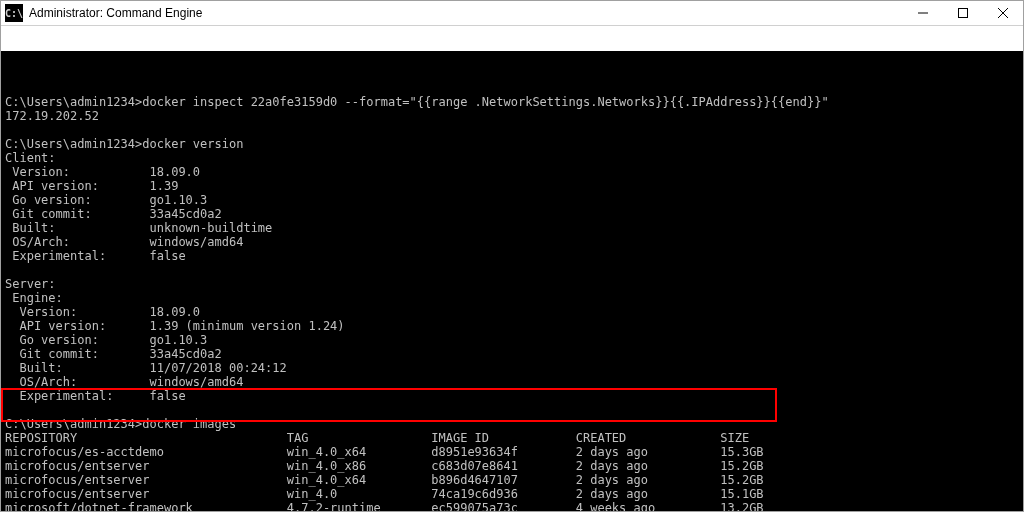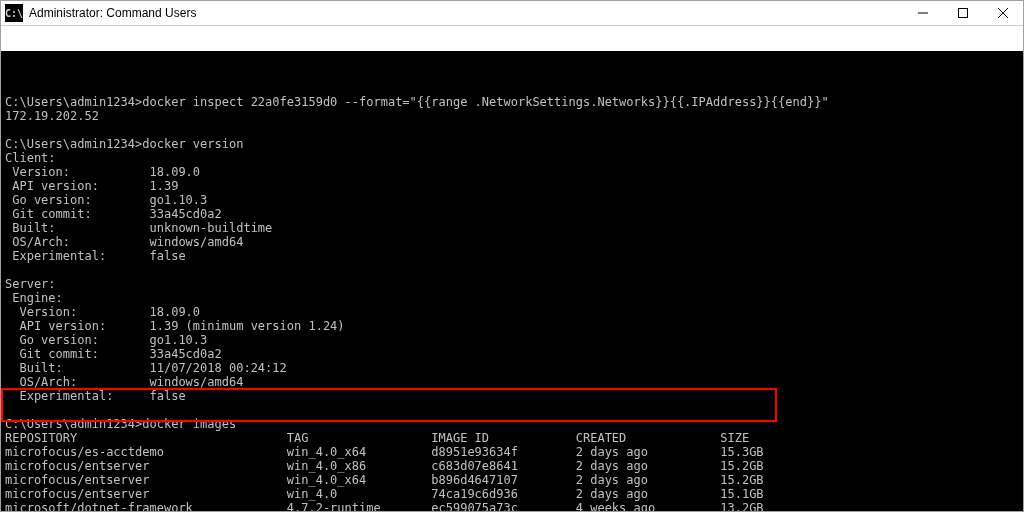--- a/index.html
+++ b/index.html
@@ -80,21 +80,21 @@
     pointer-events: none;
   }
   @keyframes blink { 50% { opacity: 0; } }
 </style>
 </head>
 <body>
 
 <div class="window">
   <div class="titlebar">
     <div class="icon">C:\</div>
-    <div class="title">Administrator: Command Users</div>
+    <div class="title">Administrator: Command Engine</div>
     <div class="spacer"></div>
     <div class="sysbtn">
       <svg viewBox="0 0 10 10">
           <line x1="0" y1="5" x2="10" y2="5"></line>
         </svg>
     </div>
     <div class="sysbtn">
       <svg viewBox="0 0 10 10">
           <rect x="0.5" y="0.5" width="9" height="9"></rect>
         </svg>

